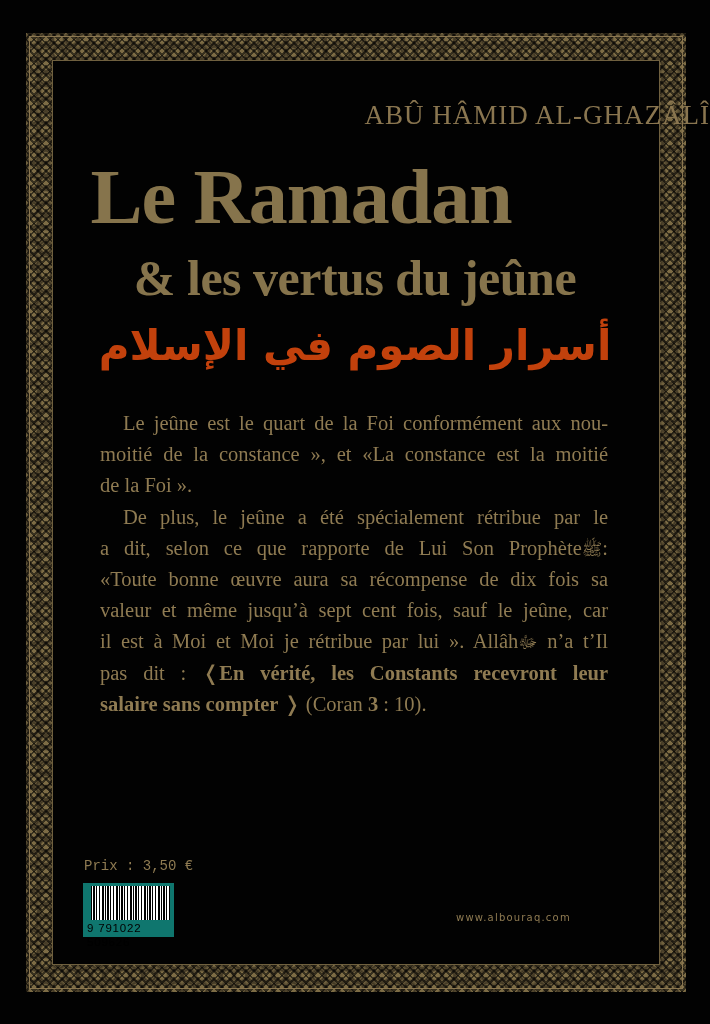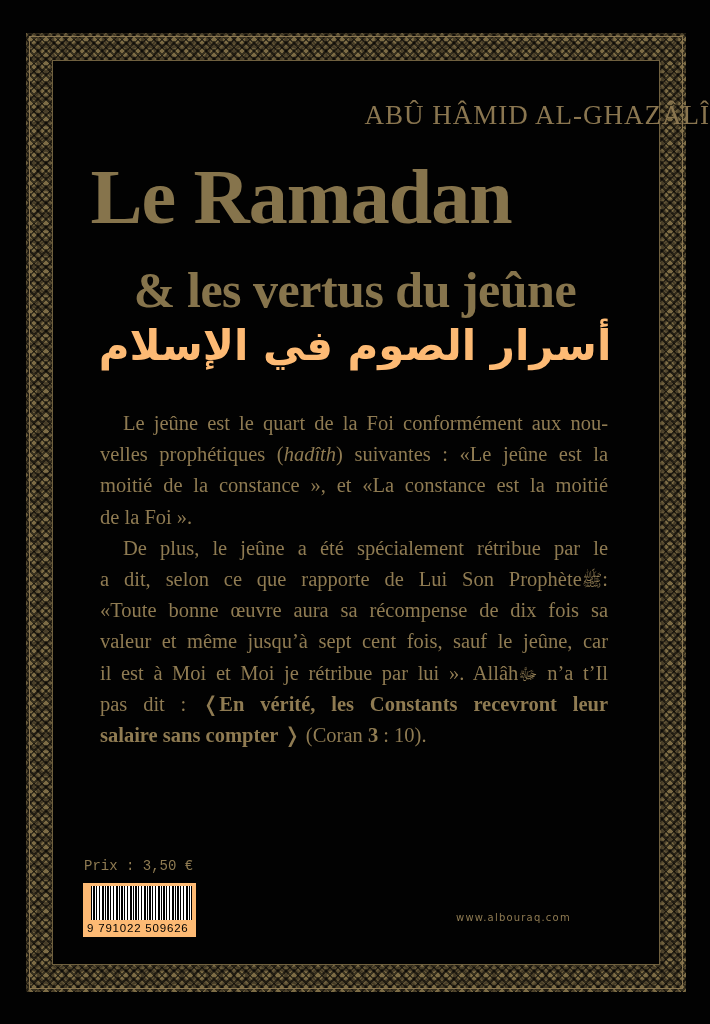--- a/index.html
+++ b/index.html
@@ -27,44 +27,44 @@
   }
   .author {
     position:absolute; left:0; width:710px; top:100px; text-align:right;
     color:#8a7650; font-size:27px; letter-spacing:1px;
   }
   .title1 {
     position:absolute; left:0; width:602px; top:152px; text-align:center;
     color:#86744c; font-size:78px; font-weight:bold; line-height:90px; letter-spacing:-1px;
   }
   .title2 {
-    position:absolute; left:0; width:710px; top:260px; text-align:center;
+    position:absolute; left:0; width:710px; top:248px; text-align:center;
     color:#86744c; font-size:50px; font-weight:bold; line-height:60px; letter-spacing:-0.5px;
   }
   .title-ar {
     position:absolute; left:0; width:710px; top:318px; text-align:center;
-    color:#fdba74; font-size:42px; font-weight:bold; line-height:56px;
+    color:#c2410c; font-size:42px; font-weight:bold; line-height:56px;
     font-family:"DejaVu Sans", sans-serif; direction:rtl;
   }
   .body-text {
     position:absolute; left:100px; top:408px; width:508px;
     color:#8f7b52; font-size:20.5px; line-height:31.2px;
   }
   .line { display:block; text-align:justify; text-align-last:justify; white-space:nowrap; height:31.2px; overflow:visible; }
   .line.last { text-align-last:left; }
   .line.indent { padding-left:23px; }
   .body-text i { font-style:italic; }
   .body-text b { font-weight:bold; color:#8f7b52; }
   .hon { font-family:"DejaVu Sans", sans-serif; font-size:17px; }
   .price {
     position:absolute; left:84px; top:858px; color:#8f7b52;
     font-family:Liberation Mono, monospace; font-size:14px;
   }
   .barcode {
-    position:absolute; left:83px; top:883px; width:113px; height:54px; background:#fdba74;
+    position:absolute; left:83px; top:883px; width:91px; height:54px; background:#0f766e;
     box-sizing:border-box; padding:3px 4px 0 4px;
   }
   .bars {
     height:34px; margin-left:4px;
     background: repeating-linear-gradient(90deg,
       #000 0 1px, #fff 1px 2px, #000 2px 4px, #fff 4px 5px, #000 5px 6px, #fff 6px 8px,
       #000 8px 9px, #fff 9px 11px, #000 11px 13px, #fff 13px 14px);
   }
   .barnum {
     font-family:"Liberation Sans", sans-serif; font-size:11.5px; color:#000;
@@ -82,21 +82,20 @@
 <div class="frame-line"></div>
 <div class="frame-inner"></div>
 
 <div class="author">ABÛ HÂMID AL-GHAZÂLÎ</div>
 <div class="title1">Le Ramadan</div>
 <div class="title2">&amp; les vertus du jeûne</div>
 <div class="title-ar">أسرار الصوم في الإسلام</div>
 
 <div class="body-text">
   <span class="line indent"><span>Le jeûne est le quart de la Foi conformément aux nou-</span></span>
-  <span class="line"><span>velles prophétiques (</span><i>hadîth</i><span>) suivantes : «Le jeûne est la</span></span>
   <span class="line"><span>moitié de la constance », et «La constance est la moitié</span></span>
   <span class="line last"><span>de la Foi ».</span></span>
   <span class="line indent"><span>De plus, le jeûne a été spécialement rétribue par le</span></span>
   <span class="line"><span>a dit, selon ce que rapporte de Lui Son Prophète</span><span class="hon">ﷺ</span><span>:</span></span>
   <span class="line"><span>«Toute bonne œuvre aura sa récompense de dix fois sa</span></span>
   <span class="line"><span>valeur et même jusqu’à sept cent fois, sauf le jeûne, car</span></span>
   <span class="line"><span>il est à Moi et Moi je rétribue par lui ». Allâh</span><span class="hon">ﷻ</span><span> n’a t’Il</span></span>
   <span class="line"><span>pas dit : ❬</span><b>En vérité, les Constants recevront leur</b></span>
   <span class="line last"><b>salaire sans compter</b><span> ❭ (Coran </span><b>3</b><span> : 10).</span></span>
 </div>

